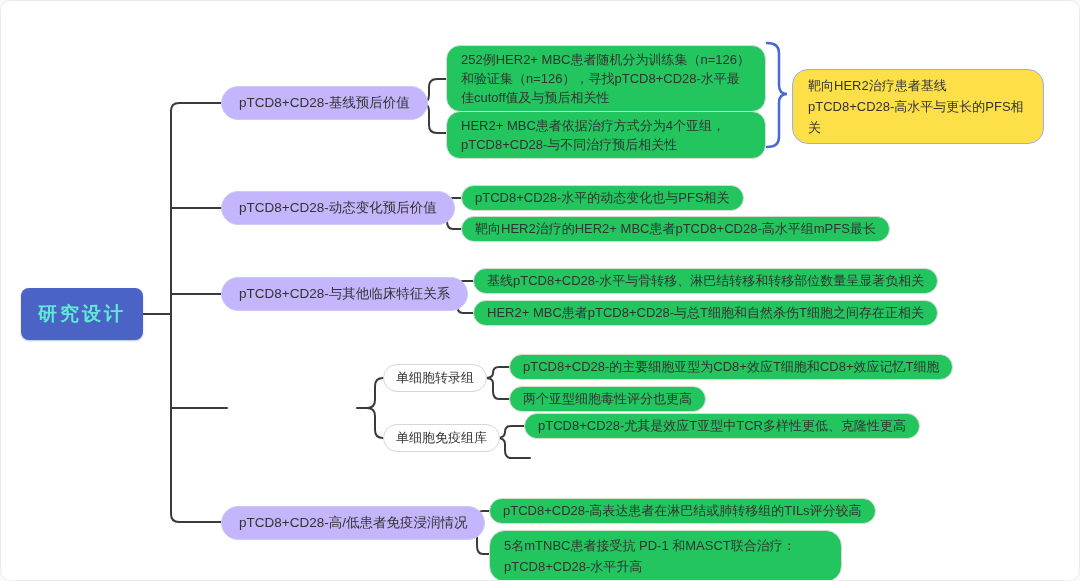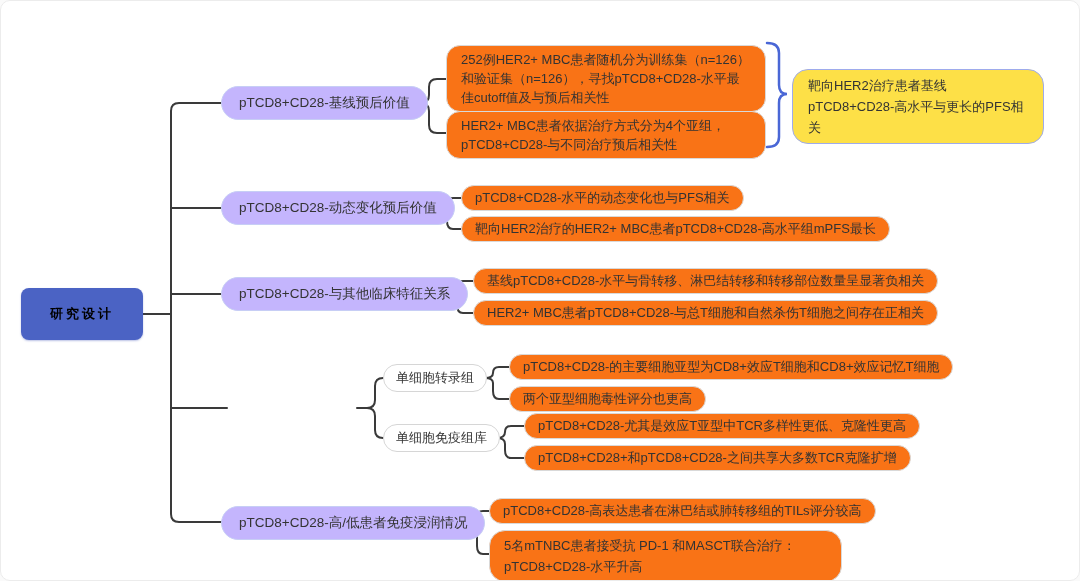--- a/index.html
+++ b/index.html
@@ -10,38 +10,38 @@
     border:1px solid #ececec;
     border-radius:10px;
     overflow:hidden;
     font-family:"Liberation Sans","DejaVu Sans",sans-serif;
     color:#333;
     box-sizing:border-box;
   }
   #wires{position:absolute;left:0;top:0;width:1080px;height:581px;}
   .node{position:absolute;box-sizing:border-box;}
   .root{
-    background:#4B63C4;color:#000000;
-    font-size:13px;font-weight:bold;letter-spacing:3px;
+    background:#4B63C4;color:#5eead4;
+    font-size:19px;font-weight:bold;letter-spacing:3px;
     border-radius:8px;text-align:center;
     line-height:52px;height:52px;width:122px;
     box-shadow:0 1px 2px rgba(60,80,180,.35);
   }
   .branch{
     background:#c4b5fd;border:1.5px solid #C7CEF5;
     border-radius:17px;height:34px;line-height:31px;
     padding:0 17px;font-size:13.5px;white-space:nowrap;
   }
   .subbranch{
     background:#fff;border:1px solid #D6D6D6;
     border-radius:14px;height:28px;line-height:26px;
     padding:0 12px;font-size:13px;white-space:nowrap;
   }
   .leaf{
-    background:#f97316;border:1px solid #D9D9D9;
+    background:#22c55e;border:1px solid #D9D9D9;
     border-radius:13px;height:26px;line-height:24px;
     padding:0 13px;font-size:13px;white-space:nowrap;
   }
   .leaf.multi{
     white-space:normal;height:auto;line-height:19px;
     padding:4px 14px;border-radius:14px;
   }
   .leaf.multi5{
     white-space:normal;height:auto;line-height:21px;
     padding:4px 14px;border-radius:16px;
@@ -98,18 +98,17 @@
 
   <div class="node leaf" style="left:472px;top:267px;">基线pTCD8+CD28-水平与骨转移、淋巴结转移和转移部位数量呈显著负相关</div>
   <div class="node leaf" style="left:472px;top:299px;">HER2+ MBC患者pTCD8+CD28-与总T细胞和自然杀伤T细胞之间存在正相关</div>
 
   <div class="node subbranch" style="left:382px;top:423px;">单细胞免疫组库</div>
   <div class="node subbranch" style="left:382px;top:363px;">单细胞转录组</div>
 
   <div class="node leaf" style="left:508px;top:353px;">pTCD8+CD28-的主要细胞亚型为CD8+效应T细胞和CD8+效应记忆T细胞</div>
   <div class="node leaf" style="left:508px;top:385px;">两个亚型细胞毒性评分也更高</div>
   <div class="node leaf" style="left:523px;top:412px;">pTCD8+CD28-尤其是效应T亚型中TCR多样性更低、克隆性更高</div>
-  <div class="node leaf" style="left:523px;top:444px;">pTCD8+CD28+和pTCD8+CD28-之间共享大多数TCR克隆扩增</div>
 
   <div class="node leaf" style="left:488px;top:497px;">pTCD8+CD28-高表达患者在淋巴结或肺转移组的TILs评分较高</div>
   <div class="node leaf multi5" style="left:488px;top:529px;width:353px;">5名mTNBC患者接受抗 PD-1 和MASCT联合治疗：pTCD8+CD28-水平升高</div>
 
 </div>
 
 </body></html>

